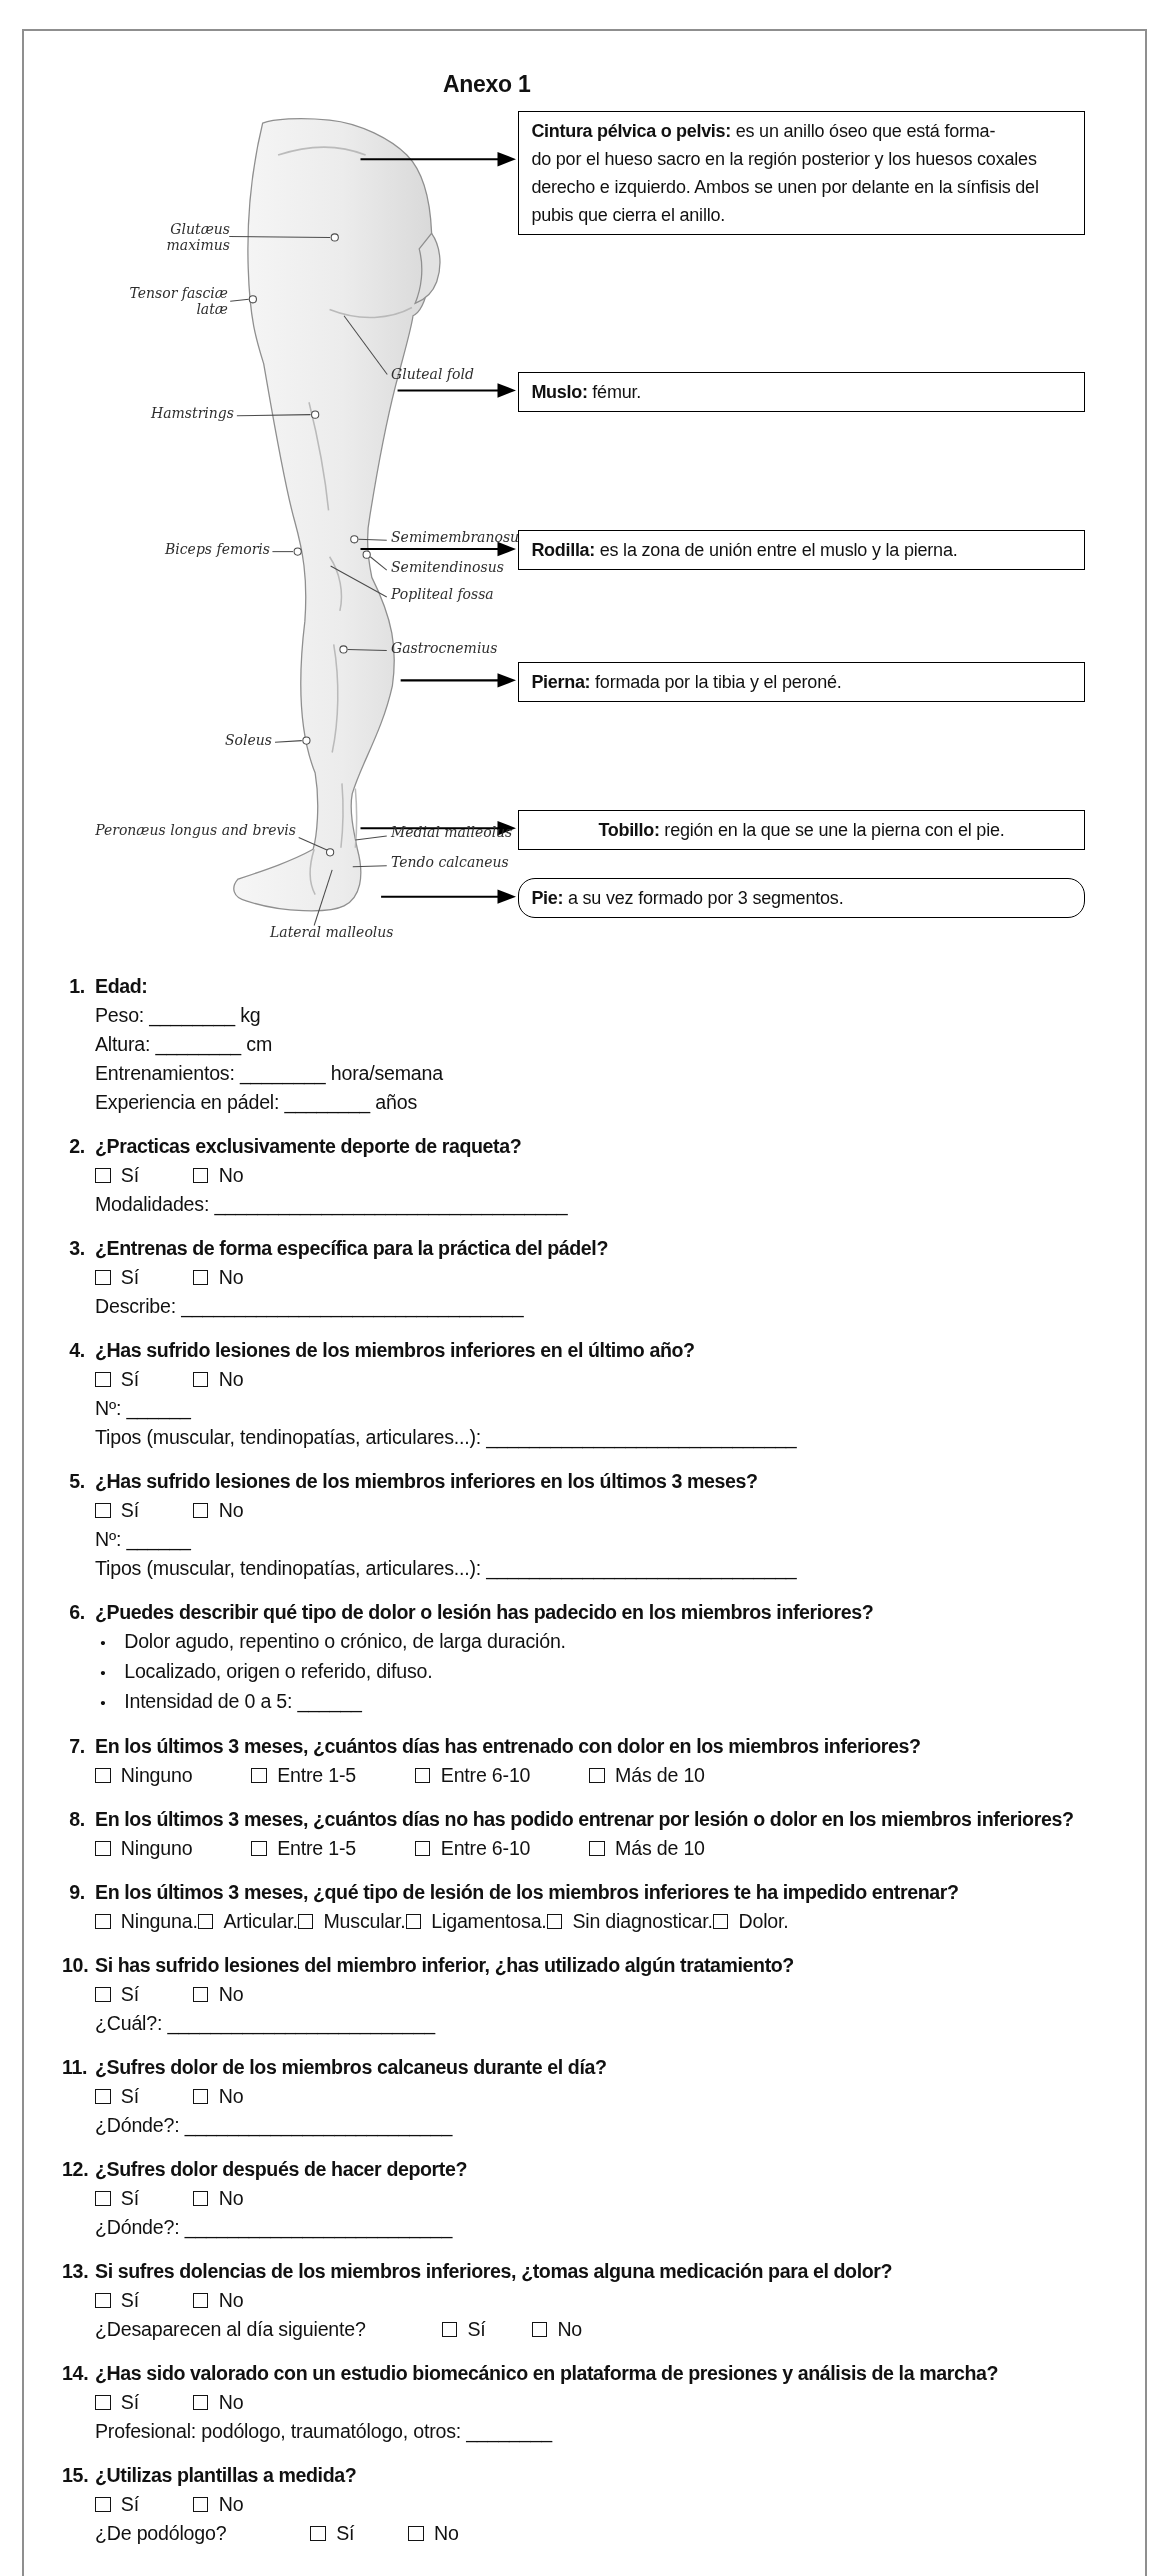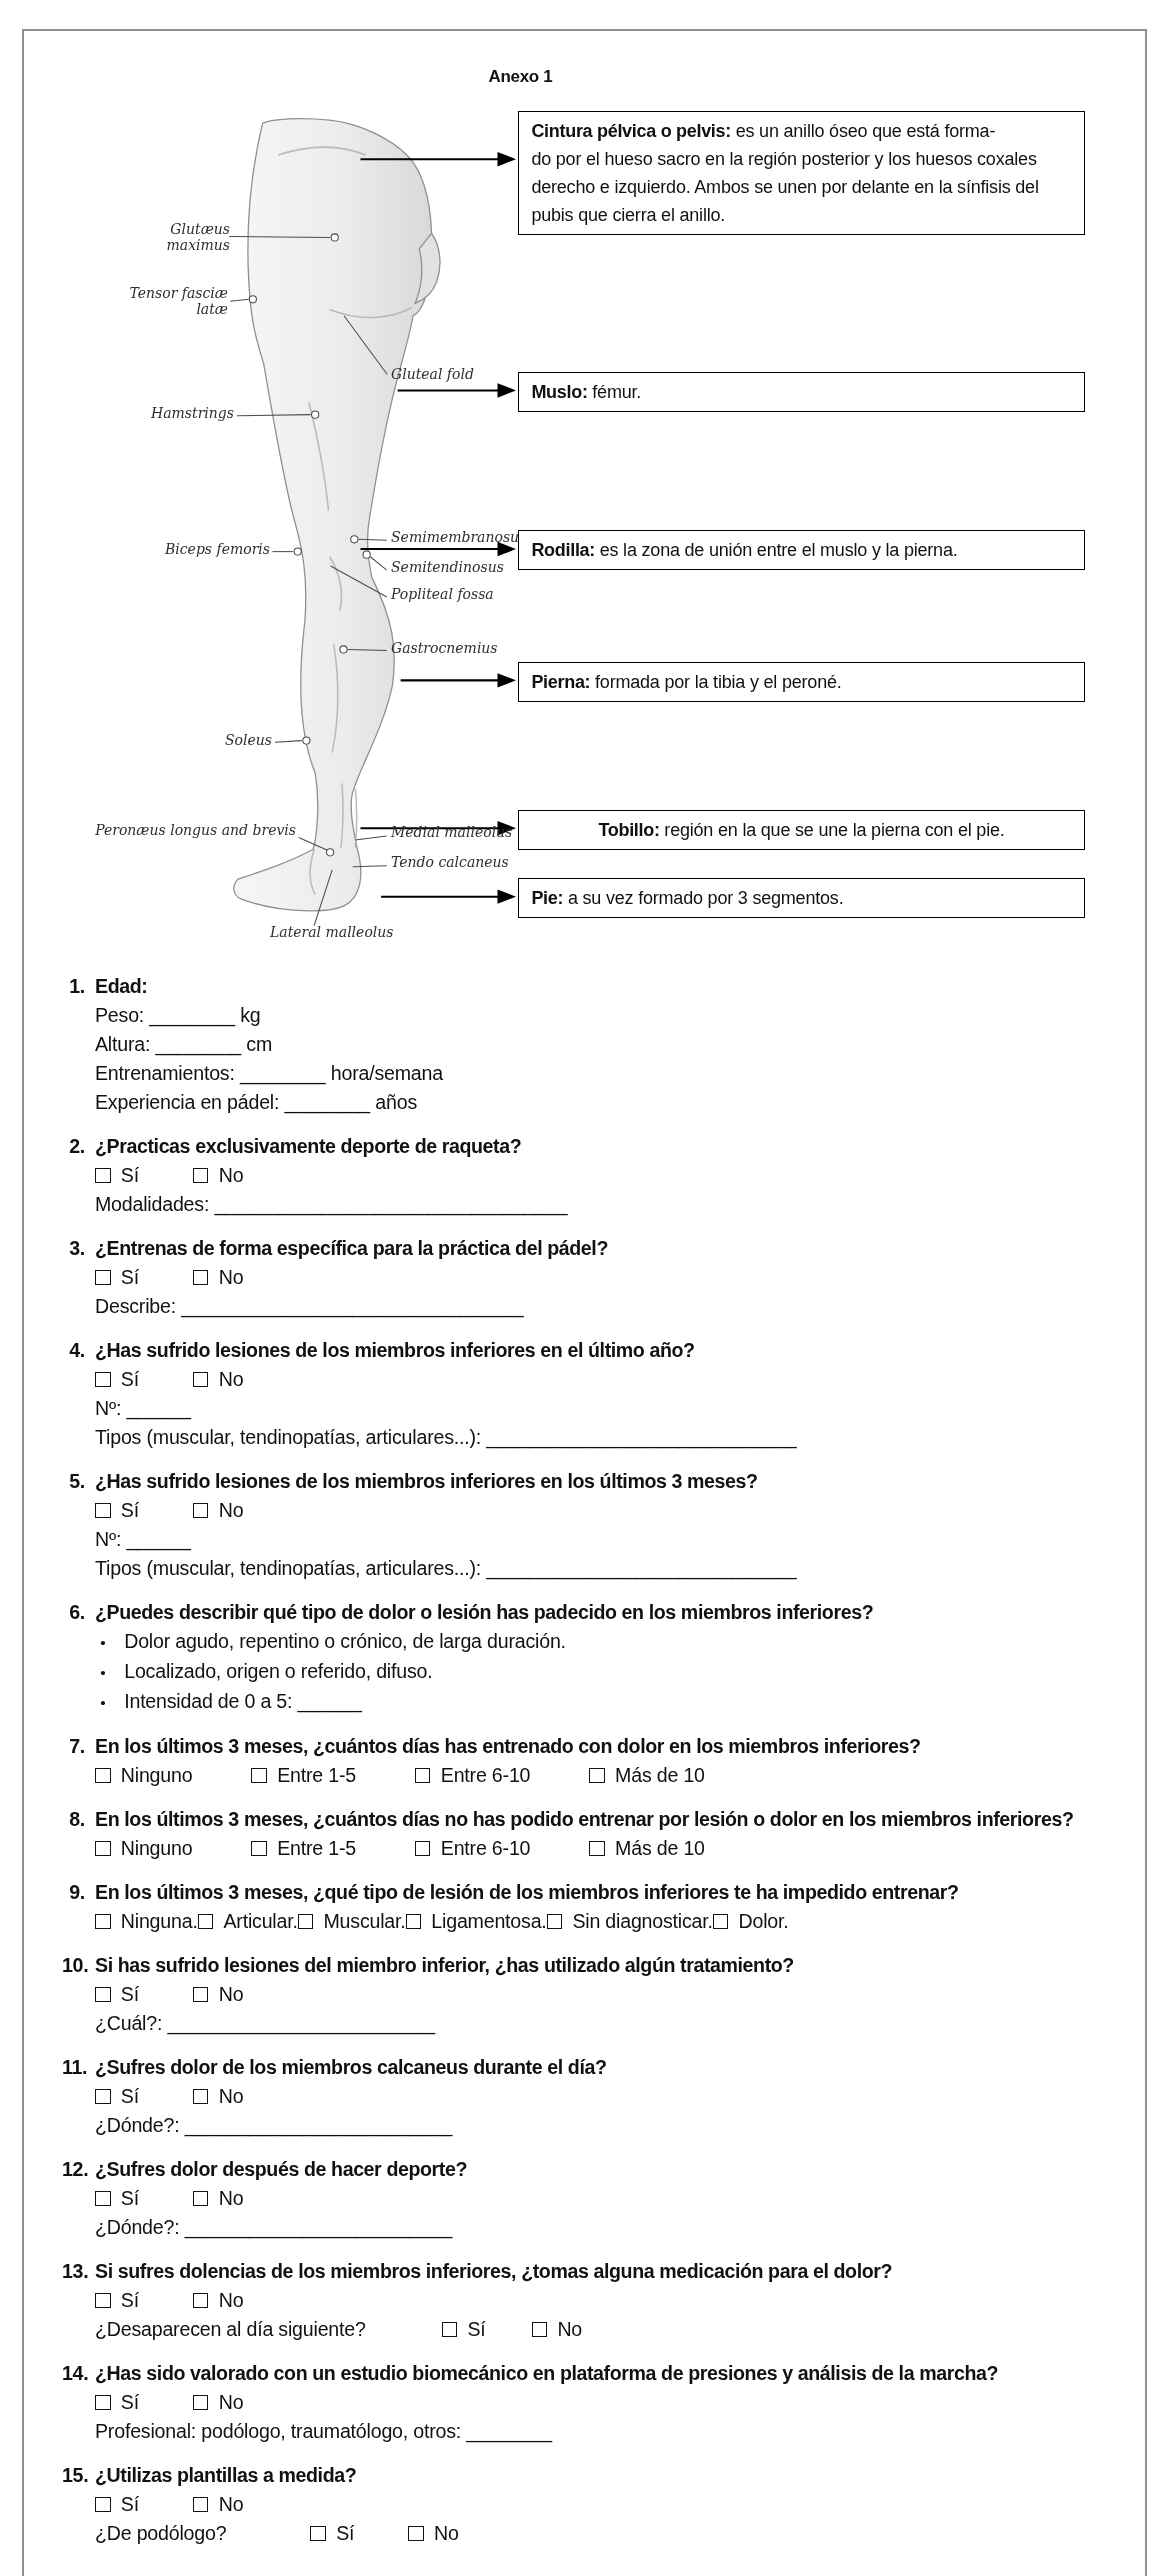--- a/index.html
+++ b/index.html
@@ -1,18 +1,18 @@
 <!DOCTYPE html>
 <html style="font-size:8.2px"><head>
 <meta charset="utf-8">
 <style>
   html,body{margin:0;padding:0;background:#ffffff;}
   body{width:1168px;height:2847px;position:relative;font-family:"Liberation Sans",sans-serif;color:#111;}
   #page-frame{position:absolute;left:21.6px;top:29px;width:1125px;height:2789px;border:2.1px solid #8f8f8f;background:#fff;box-sizing:border-box;}
-  #doc-title{position:absolute;left:443px;top:56px;width:155px;text-align:center;font-size:17px;font-weight:bold;letter-spacing:-0.3px;}
+  #doc-title{position:absolute;left:443px;top:56px;width:155px;text-align:left;font-size:23px;font-weight:bold;letter-spacing:-0.3px;}
   #diagram-svg{position:absolute;left:0;top:0;pointer-events:none;}
   
   .anat-label{position:absolute;font-family:"DejaVu Serif",serif;font-style:italic;font-size:14px;line-height:15.5px;color:#2e2e2e;white-space:pre-line;}
   .anat-label.right{text-align:right;}
   
   .callout{position:absolute;left:518px;width:567px;border:1.5px solid #000;background:#fff;box-sizing:border-box;display:flex;align-items:center;padding:5.2px 12.4px;font-size:18px;line-height:28px;letter-spacing:-0.2px;}
   .callout .def{white-space:pre-wrap;}
   .callout b{font-weight:bold;letter-spacing:-0.3px;}
   
   #questions{position:absolute;left:62px;top:972px;width:1046px;}
@@ -156,21 +156,21 @@
     </div>
     <div class="callout" style="top: 530px; min-height: 38px;">
       <span class="def"><b>Rodilla: </b>es la zona de unión entre el muslo y la pierna.</span>
     </div>
     <div class="callout" style="top: 662px; min-height: 37px;">
       <span class="def"><b>Pierna: </b>formada por la tibia y el peroné.</span>
     </div>
     <div class="callout" style="top: 810px; min-height: 36px; justify-content: center;">
       <span class="def"><b>Tobillo: </b>región en la que se une la pierna con el pie.</span>
     </div>
-    <div class="callout" style="top: 878px; min-height: 36px;">
+    <div class="callout" style="top: 878px; min-height: 36px; border-radius: 17px;">
       <span class="def"><b>Pie: </b>a su vez formado por 3 segmentos.</span>
     </div>
   </div>
 <div id="questions">
     <div class="q">
       <span class="qnum">1.</span>
       <div class="qtitle">Edad:</div>
       <div class="qrow">Peso: ________ kg</div>
       <div class="qrow">Altura: ________ cm</div>
       <div class="qrow">Entrenamientos: ________ hora/semana</div>

